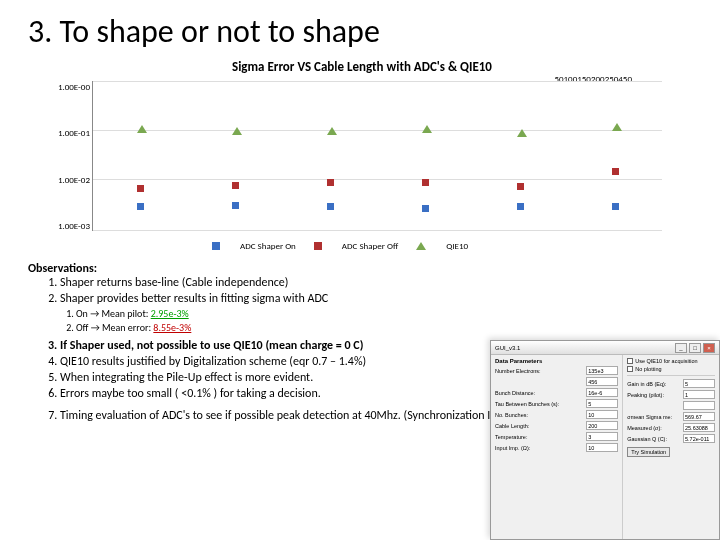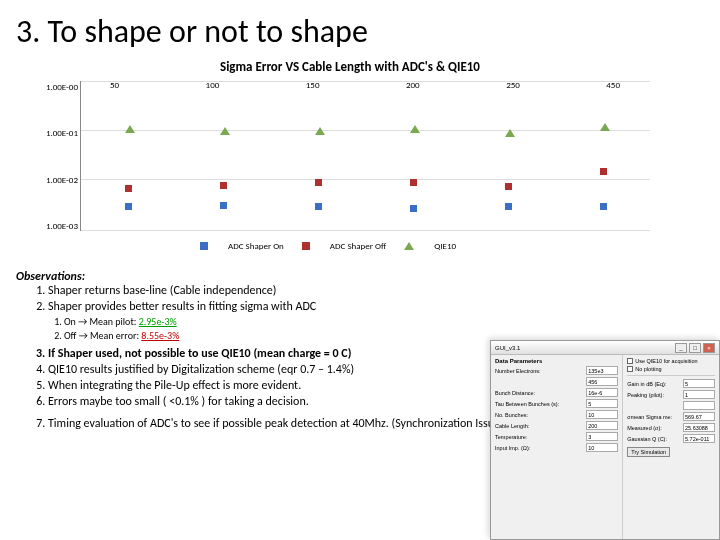--- a/index.html
+++ b/index.html
@@ -1,32 +1,32 @@
 <!DOCTYPE html>
 <html><head>
 <meta charset="utf-8">
 <style>
   * { box-sizing: border-box; margin: 0; padding: 0; }
   body { width: 720px; height: 540px; background: #fff; font-family: "Calibri", Arial, sans-serif; color: #000; position: relative; overflow: hidden; }
-  .slide { padding: 12px 28px 8px 16px; }
+  .slide { padding: 12px 28px 8px 28px; }
   .title { font-size: 32px; font-weight: 400; margin-bottom: 8px; }
   .subtitle { font-size: 12px; font-weight: bold; margin-bottom: 4px; }
   .chart-wrap { position: relative; width: 640px; height: 190px; margin-left: 4px; }
   .chart-title { position: absolute; top: 0; left: 200px; font-size: 13px; font-weight: bold; }
   .plot { position: absolute; left: 60px; top: 22px; width: 570px; height: 150px; border-left: 1px solid #888; border-bottom: 1px solid #888; }
-  .xaxis { position: absolute; left: 60px; top: 20px; width: 570px; height: 10px; font-size: 9px; display: flex; justify-content: space-between; padding: 0 30px; }
+  .xaxis { position: absolute; left: 60px; top: 14px; width: 570px; height: 10px; font-size: 9px; display: flex; justify-content: flex-end; padding: 0 30px; }
   .yaxis { position: absolute; left: 8px; top: 22px; width: 50px; height: 150px; font-size: 9px; display: flex; flex-direction: column; justify-content: space-between; text-align: right; }
   .grid-h { position: absolute; left: 0; right: 0; border-top: 1px solid #ddd; }
   .marker { position: absolute; width: 7px; height: 7px; }
   .tri { width: 0; height: 0; border-left: 5px solid transparent; border-right: 5px solid transparent; }
   .legend { position: absolute; left: 180px; bottom: -2px; font-size: 9px; display: flex; gap: 18px; align-items: center; }
   .legend .item { display: flex; align-items: center; gap: 20px; }
   .lg-sq { width: 8px; height: 8px; }
   .lg-tri { width: 0; height: 0; border-left: 5px solid transparent; border-right: 5px solid transparent; }
-  .obs-head { font-size: 12px; font-weight: bold; margin-top: 20px; font-style: italic; }
+  .obs-head { font-size: 12px; font-weight: bold; margin-top: 12px; }
   .obs-list { font-size: 12px; padding-left: 32px; }
   .obs-list li { margin-bottom: 2px; }
   .sub-list { font-size: 10px; padding-left: 48px; list-style: decimal; margin: 2px 0 4px 0; }
   .sub-list li { margin-bottom: 1px; }
   .green { color: #00a000; text-decoration: underline; }
   .red { color: #c00000; text-decoration: underline; }
   .bold { font-weight: bold; }
   .gui { position: absolute; right: 0; bottom: 0; width: 230px; height: 200px; border: 1px solid #999; background: #f0f0f0; font-size: 6px; font-family: Tahoma, sans-serif; box-shadow: -2px -2px 6px rgba(0,0,0,0.15); }
   .gui-titlebar { height: 14px; background: linear-gradient(#fff,#e0e0e0); border-bottom: 1px solid #bbb; display: flex; align-items: center; padding: 0 4px; justify-content: space-between; }
   .gui-titlebar .btns { display:flex; gap:2px; }

